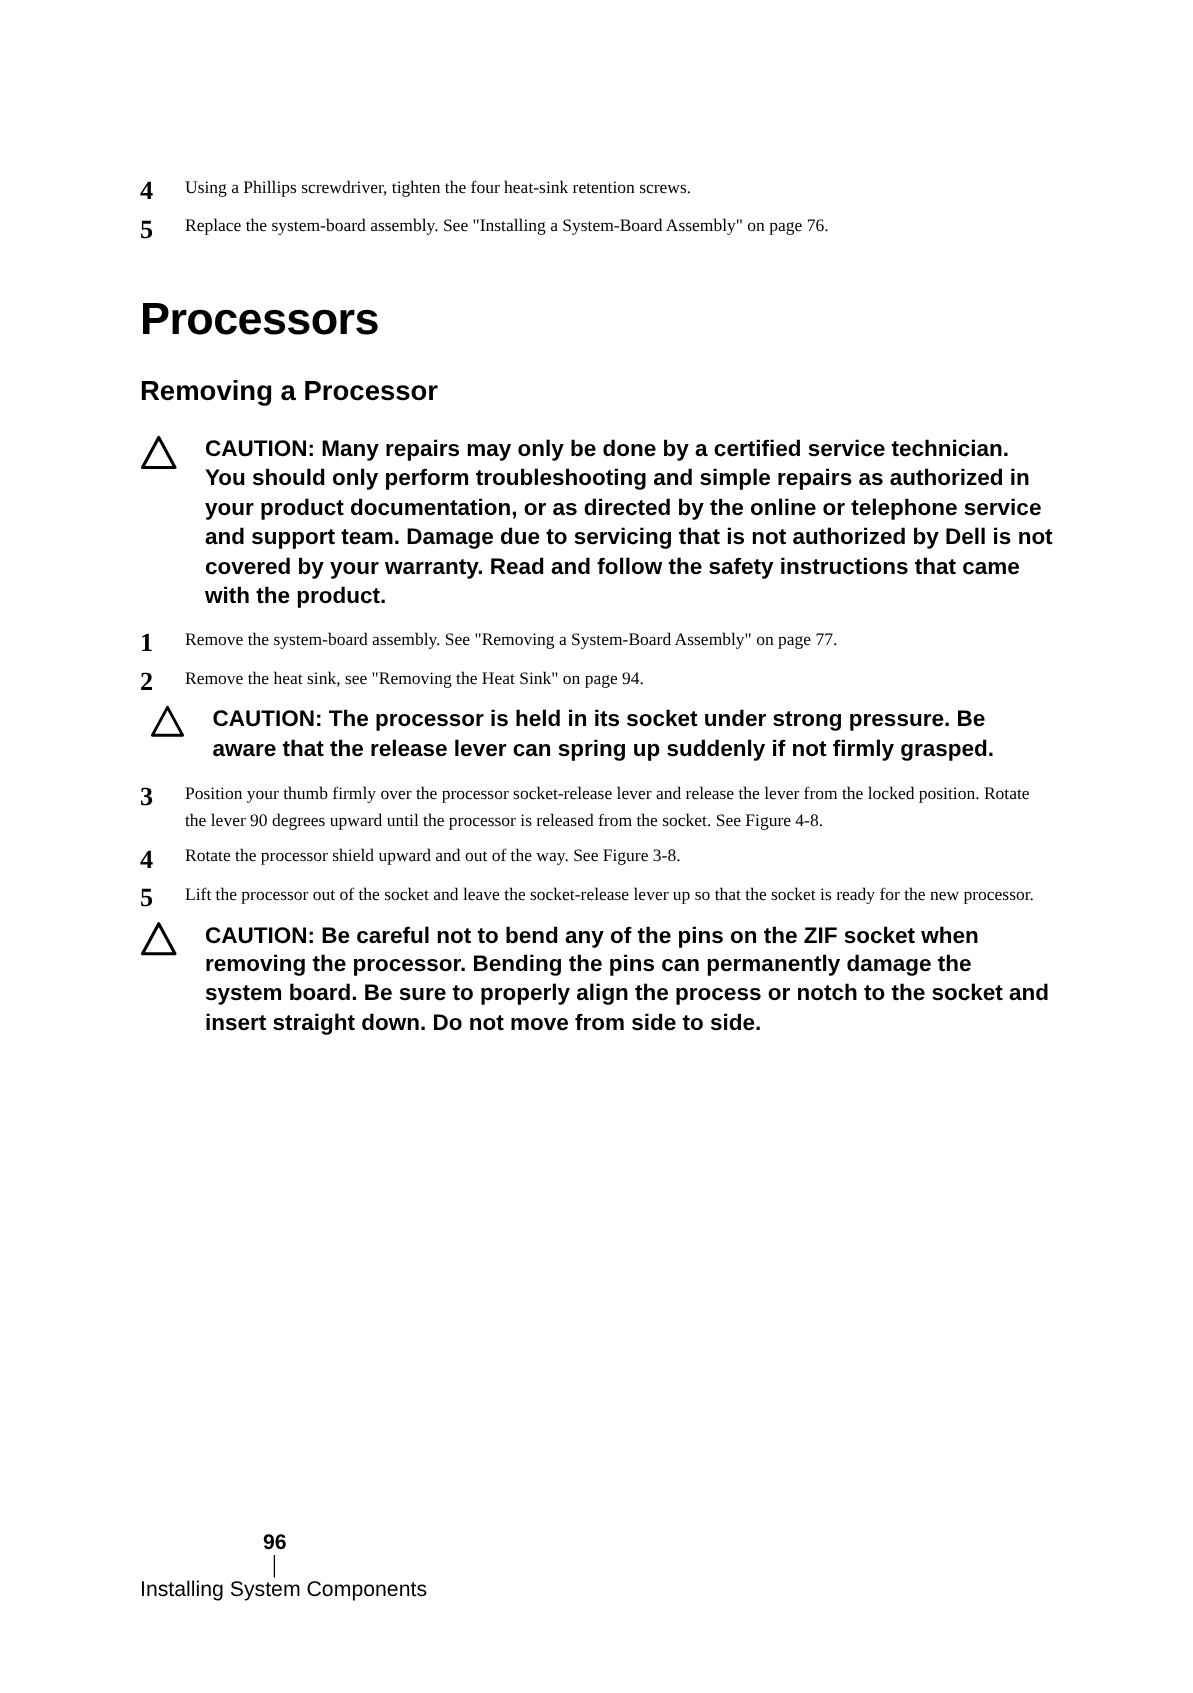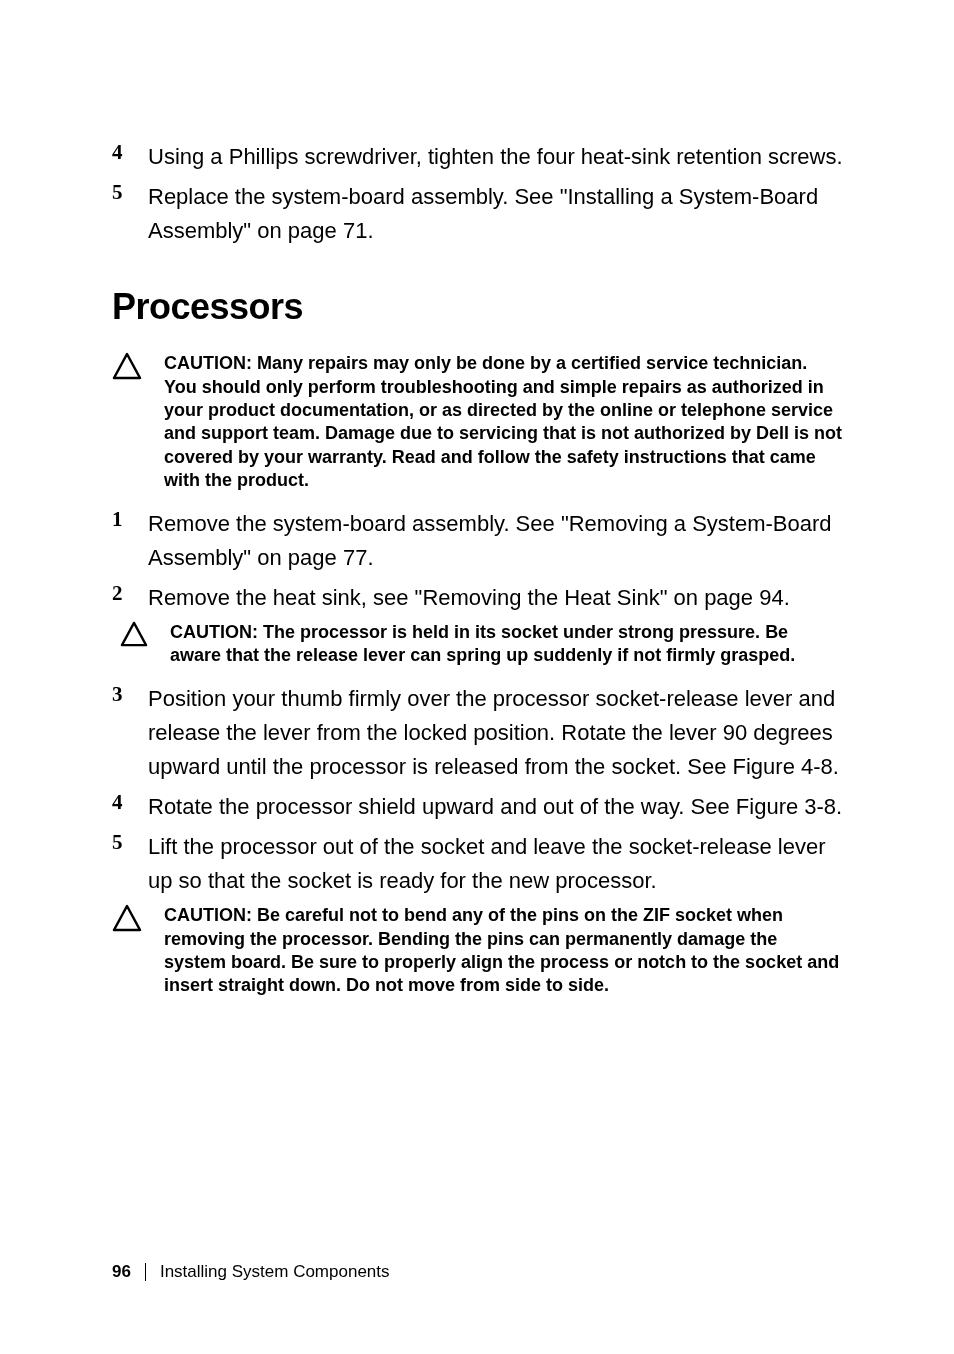--- a/index.html
+++ b/index.html
@@ -24,22 +24,22 @@
     margin-bottom: 6px;
   }
   .ol-num {
     font-family: Georgia, serif;
     font-weight: bold;
     font-size: 21px;
     width: 36px;
     flex-shrink: 0;
   }
   .ol-text {
-    font-family: Liberation Sans, sans-serif;
-    font-size: 22px;
+    font-family: Liberation Serif, serif;
+    font-size: 14px;
     line-height: 1.55;
     flex: 1;
   }
   .h1 {
     font-family: Arial, Helvetica, sans-serif;
     font-weight: 900;
     font-size: 36px;
     margin-top: 38px;
     margin-bottom: 24px;
     letter-spacing: -0.5px;
@@ -73,20 +73,21 @@
     font-size: 18px;
   }
   .footer {
     position: absolute;
     bottom: 72px;
     left: 112px;
     font-family: Arial, Helvetica, sans-serif;
     font-size: 17px;
     display: flex;
     align-items: center;
+    flex-direction: column;
   }
   .footer .pagenum {
     font-weight: bold;
     margin-right: 14px;
   }
   .footer .divider {
     width: 1px;
     height: 18px;
     background: #000;
     margin-right: 14px;
@@ -97,25 +98,26 @@
 <body>
 
 <div class="page">
 
   <div class="ol-item">
     <div class="ol-num">4</div>
     <div class="ol-text">Using a Phillips screwdriver, tighten the four heat-sink retention screws.</div>
   </div>
   <div class="ol-item">
     <div class="ol-num">5</div>
-    <div class="ol-text">Replace the system-board assembly. See "Installing a System-Board Assembly" on page 71.</div>
+    <div class="ol-text">Replace the system-board assembly. See "Installing a System-Board Assembly" on page 76.</div>
   </div>
 
   <div class="h1">Processors</div>
 
+  <div class="h2">Removing a Processor</div>
 
   <div class="caution-block">
     <div class="caution-icon-wrap">
       <svg class="tri" width="30" height="28" viewBox="0 0 30 28">
         <path d="M15 2 L28 26 L2 26 Z" fill="none" stroke="#000" stroke-width="2.5" stroke-linejoin="round"></path>
       </svg>
     </div>
     <div class="caution-text">CAUTION: Many repairs may only be done by a certified service technician. You should only perform troubleshooting and simple repairs as authorized in your product documentation, or as directed by the online or telephone service and support team. Damage due to servicing that is not authorized by Dell is not covered by your warranty. Read and follow the safety instructions that came with the product.</div>
   </div>
 

